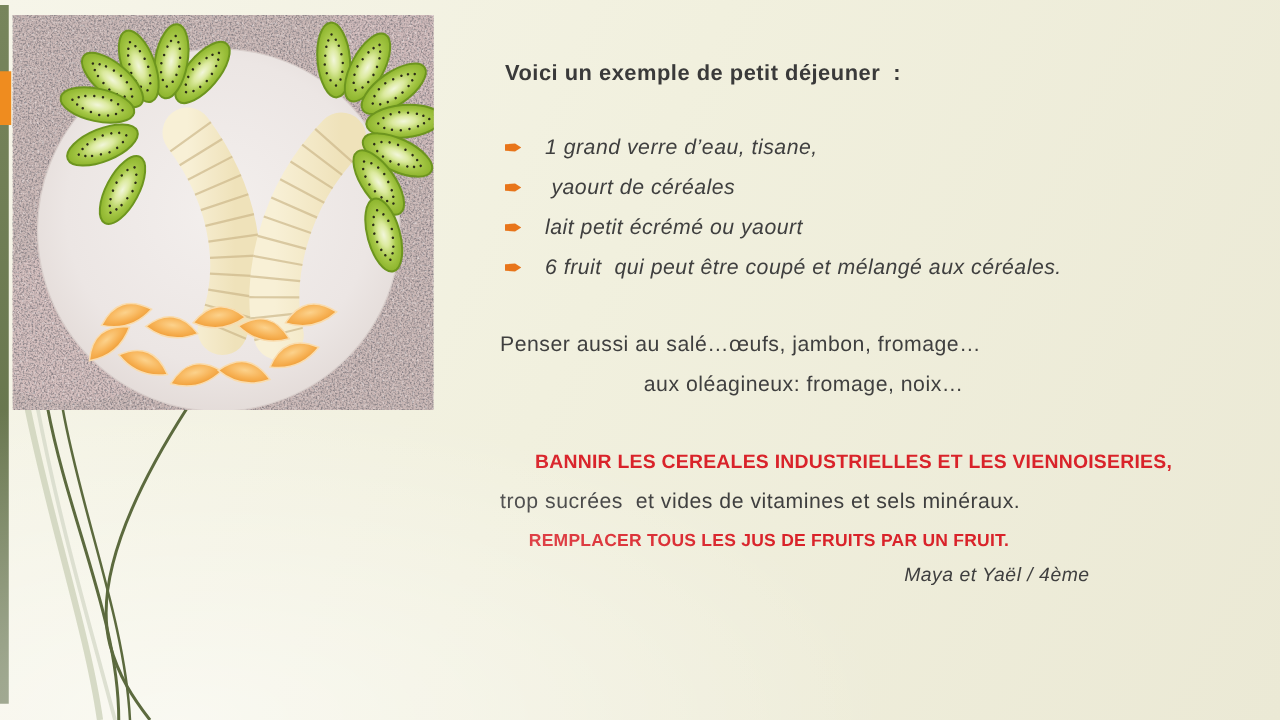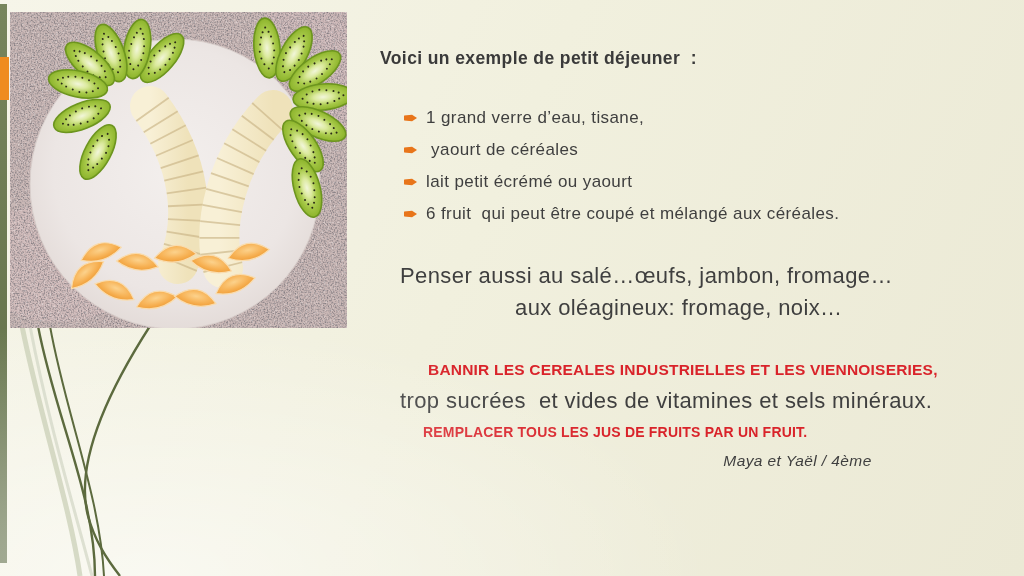--- a/index.html
+++ b/index.html
@@ -11,24 +11,24 @@
   #slide::after{
     content:"";position:absolute;left:0;bottom:0;width:70%;height:45%;
     background:radial-gradient(ellipse at 20% 100%,rgba(255,255,255,.55),rgba(255,255,255,0) 70%);
     pointer-events:none;
   }
   .bar-olive{position:absolute;left:0;top:4px;width:7px;height:559px;
     background:linear-gradient(#77855c,#5f6d45);}
   .block-orange{position:absolute;left:0;top:57px;width:9px;height:43px;background:#ef8c1f;}
   .photo{position:absolute;left:10px;top:12px;width:337px;height:316px;z-index:2;}
   .curves{position:absolute;left:0;top:326px;width:480px;height:250px;z-index:1;}
-  .t{position:absolute;white-space:pre;line-height:22px;font-size:22px;letter-spacing:.4px;}
+  .t{position:absolute;white-space:pre;line-height:22px;font-size:17px;letter-spacing:.4px;}
   .title{font-weight:700;font-size:17.5px;color:#3a3a3a;}
-  .bullet{position:absolute;left:404px;display:flex;align-items:center;gap:9px;white-space:pre;
-    font-size:17px;letter-spacing:.4px;line-height:22px;}
+  .bullet{position:absolute;left:404px;display:flex;align-items:center;gap:19px;white-space:pre;
+    font-size:17px;letter-spacing:.4px;line-height:22px;font-style:italic;}
   .bullet .glyph{flex:0 0 auto;width:13px;height:8px;background:#e8751a;
     clip-path:polygon(0 18%,62% 10%,100% 50%,62% 90%,0 82%);border-radius:2px;}
   .red1{color:#d9232a;font-weight:700;font-size:15.5px;letter-spacing:.2px;}
   .red2{color:#d9232a;font-weight:700;font-size:14px;letter-spacing:.2px;}
   .sig{font-style:italic;font-size:15.5px;text-align:center;width:315px;}
 </style>
 </head>
 <body>
 
 <div id="slide">
@@ -140,21 +140,21 @@
       <use href="#oseg" transform="translate(202,250) rotate(14)"></use>
       <use href="#oseg" transform="translate(238,238) rotate(-12)"></use>
       <use href="#oseg" transform="translate(75,260) rotate(-40)"></use>
       <use href="#oseg" transform="translate(106,276) rotate(22)"></use>
       <use href="#oseg" transform="translate(146,286) rotate(-14)"></use>
       <use href="#oseg" transform="translate(186,284) rotate(10)"></use>
       <use href="#oseg" transform="translate(224,270) rotate(-22)"></use>
     </g>
   </svg>
 
-  <div class="t title" style="left:380px;top:47px">Voici un exemple de petit déjeuner  :</div>
+  <div class="t title" style="left:404px;top:47px">Voici un exemple de petit déjeuner  :</div>
 
   <div class="bullet" style="top:107px">
     <span class="glyph"></span>
     <span>1 grand verre d’eau, tisane,</span>
   </div>
   <div class="bullet" style="top:139px">
     <span class="glyph"></span>
     <span> yaourt de céréales</span>
   </div>
   <div class="bullet" style="top:171px">

